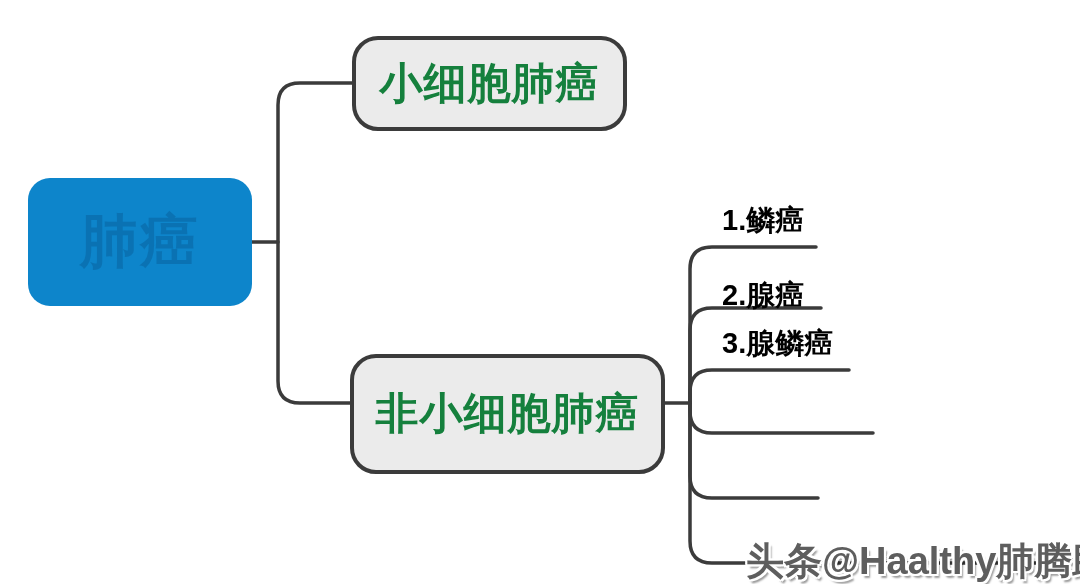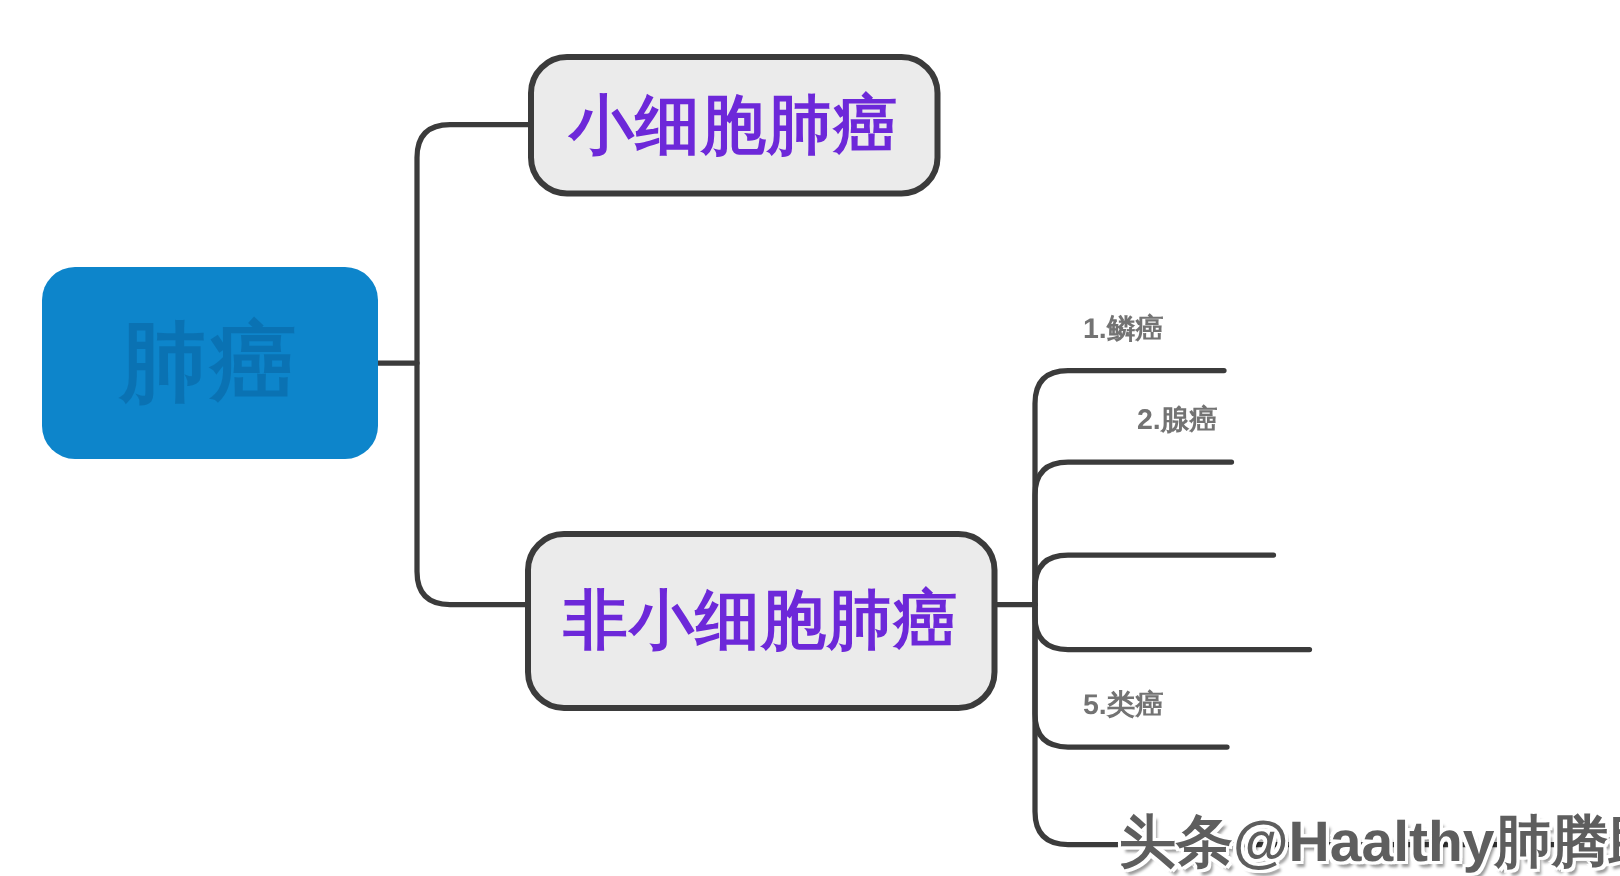--- a/index.html
+++ b/index.html
@@ -24,21 +24,21 @@
   }
   .node {
     position: absolute;
     box-sizing: border-box;
     background: #ebebeb;
     border: 4px solid #3b3b3b;
     border-radius: 26px;
     display: flex;
     align-items: center;
     justify-content: center;
-    color: #6d28d9;
+    color: #15803d;
     font-weight: bold;
     z-index: 2;
     cursor: default;
   }
   #node-sclc {
     left: 352px; top: 36px;
     width: 275px; height: 95px;
     font-size: 43px;
     letter-spacing: 1px;
   }
@@ -56,28 +56,28 @@
     border-radius: 22px;
     font-size: 58px;
     color: rgba(0, 48, 95, 0.22);
     letter-spacing: 2px;
   }
   .child-label {
     position: absolute;
     left: 722px;
     height: 38px;
     line-height: 38px;
-    font-size: 19px;
+    font-size: 29px;
     font-weight: bold;
-    color: #737373;
+    color: #000000;
     white-space: nowrap;
     z-index: 2;
   }
   #child-1 { top: 201px; }
-  #child-2 { top: 262px; margin-left: 36px; }
+  #child-2 { top: 276px; }
   #child-3 { top: 324px; }
   #child-4 { top: 387px; }
   #child-5 { top: 452px; }
   #child-6 { top: 517px; }
   #watermark {
     position: absolute;
     left: 746px;
     top: 536px;
     font-size: 38px;
     font-weight: bold;
@@ -122,17 +122,17 @@
   <div id="node-sclc" class="node">
     <span>小细胞肺癌</span>
   </div>
 
   <div id="node-nsclc" class="node">
     <span>非小细胞肺癌</span>
   </div>
 
   <div id="child-1" class="child-label">1.鳞癌</div>
   <div id="child-2" class="child-label">2.腺癌</div>
-  <div id="child-5" class="child-label">5.类癌</div>
+  <div id="child-3" class="child-label">3.腺鳞癌</div>
 
   <div id="watermark">头条@Haalthy肺腾助手</div>
 
 </div>
 
 </body></html>

